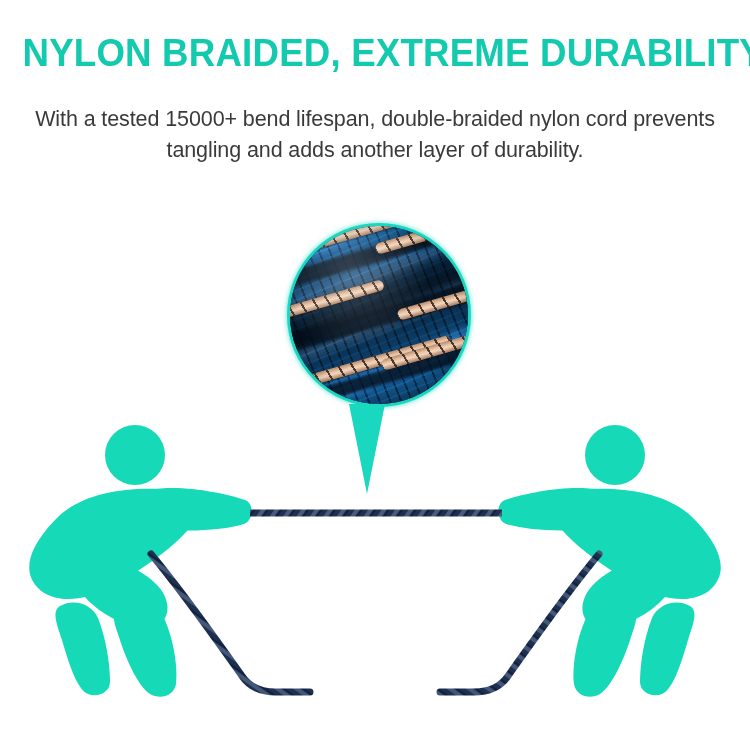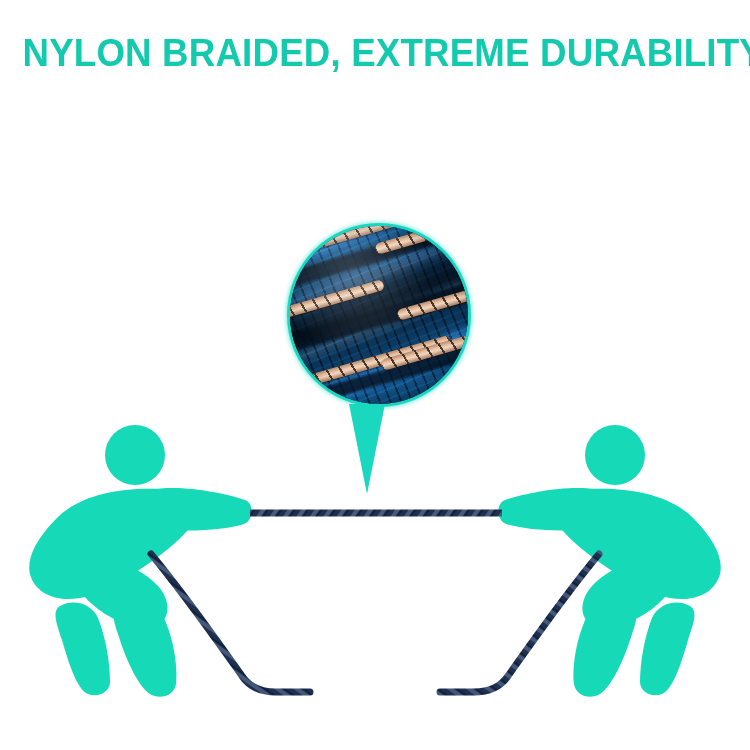--- a/index.html
+++ b/index.html
@@ -170,20 +170,21 @@
     height: 750px;
   }
 </style>
 </head>
 <body>
 
 <div class="poster">
 
   <div class="headline">NYLON BRAIDED, EXTREME DURABILITY</div>
 
+  <div class="subtitle">With a tested 15000+ bend lifespan, double-braided nylon cord prevents tangling and adds another layer of durability.</div>
 
   <div class="magnifier">
     <div class="magnifier-ring"></div>
     <div class="magnifier-face">
       <div class="weave-base"></div>
       <div class="weave-shade"></div>
       <div class="weave-rows"></div>
       <div class="dark-band band-1"></div>
       <div class="dark-band band-2"></div>
       <div class="dark-band band-3"></div>

